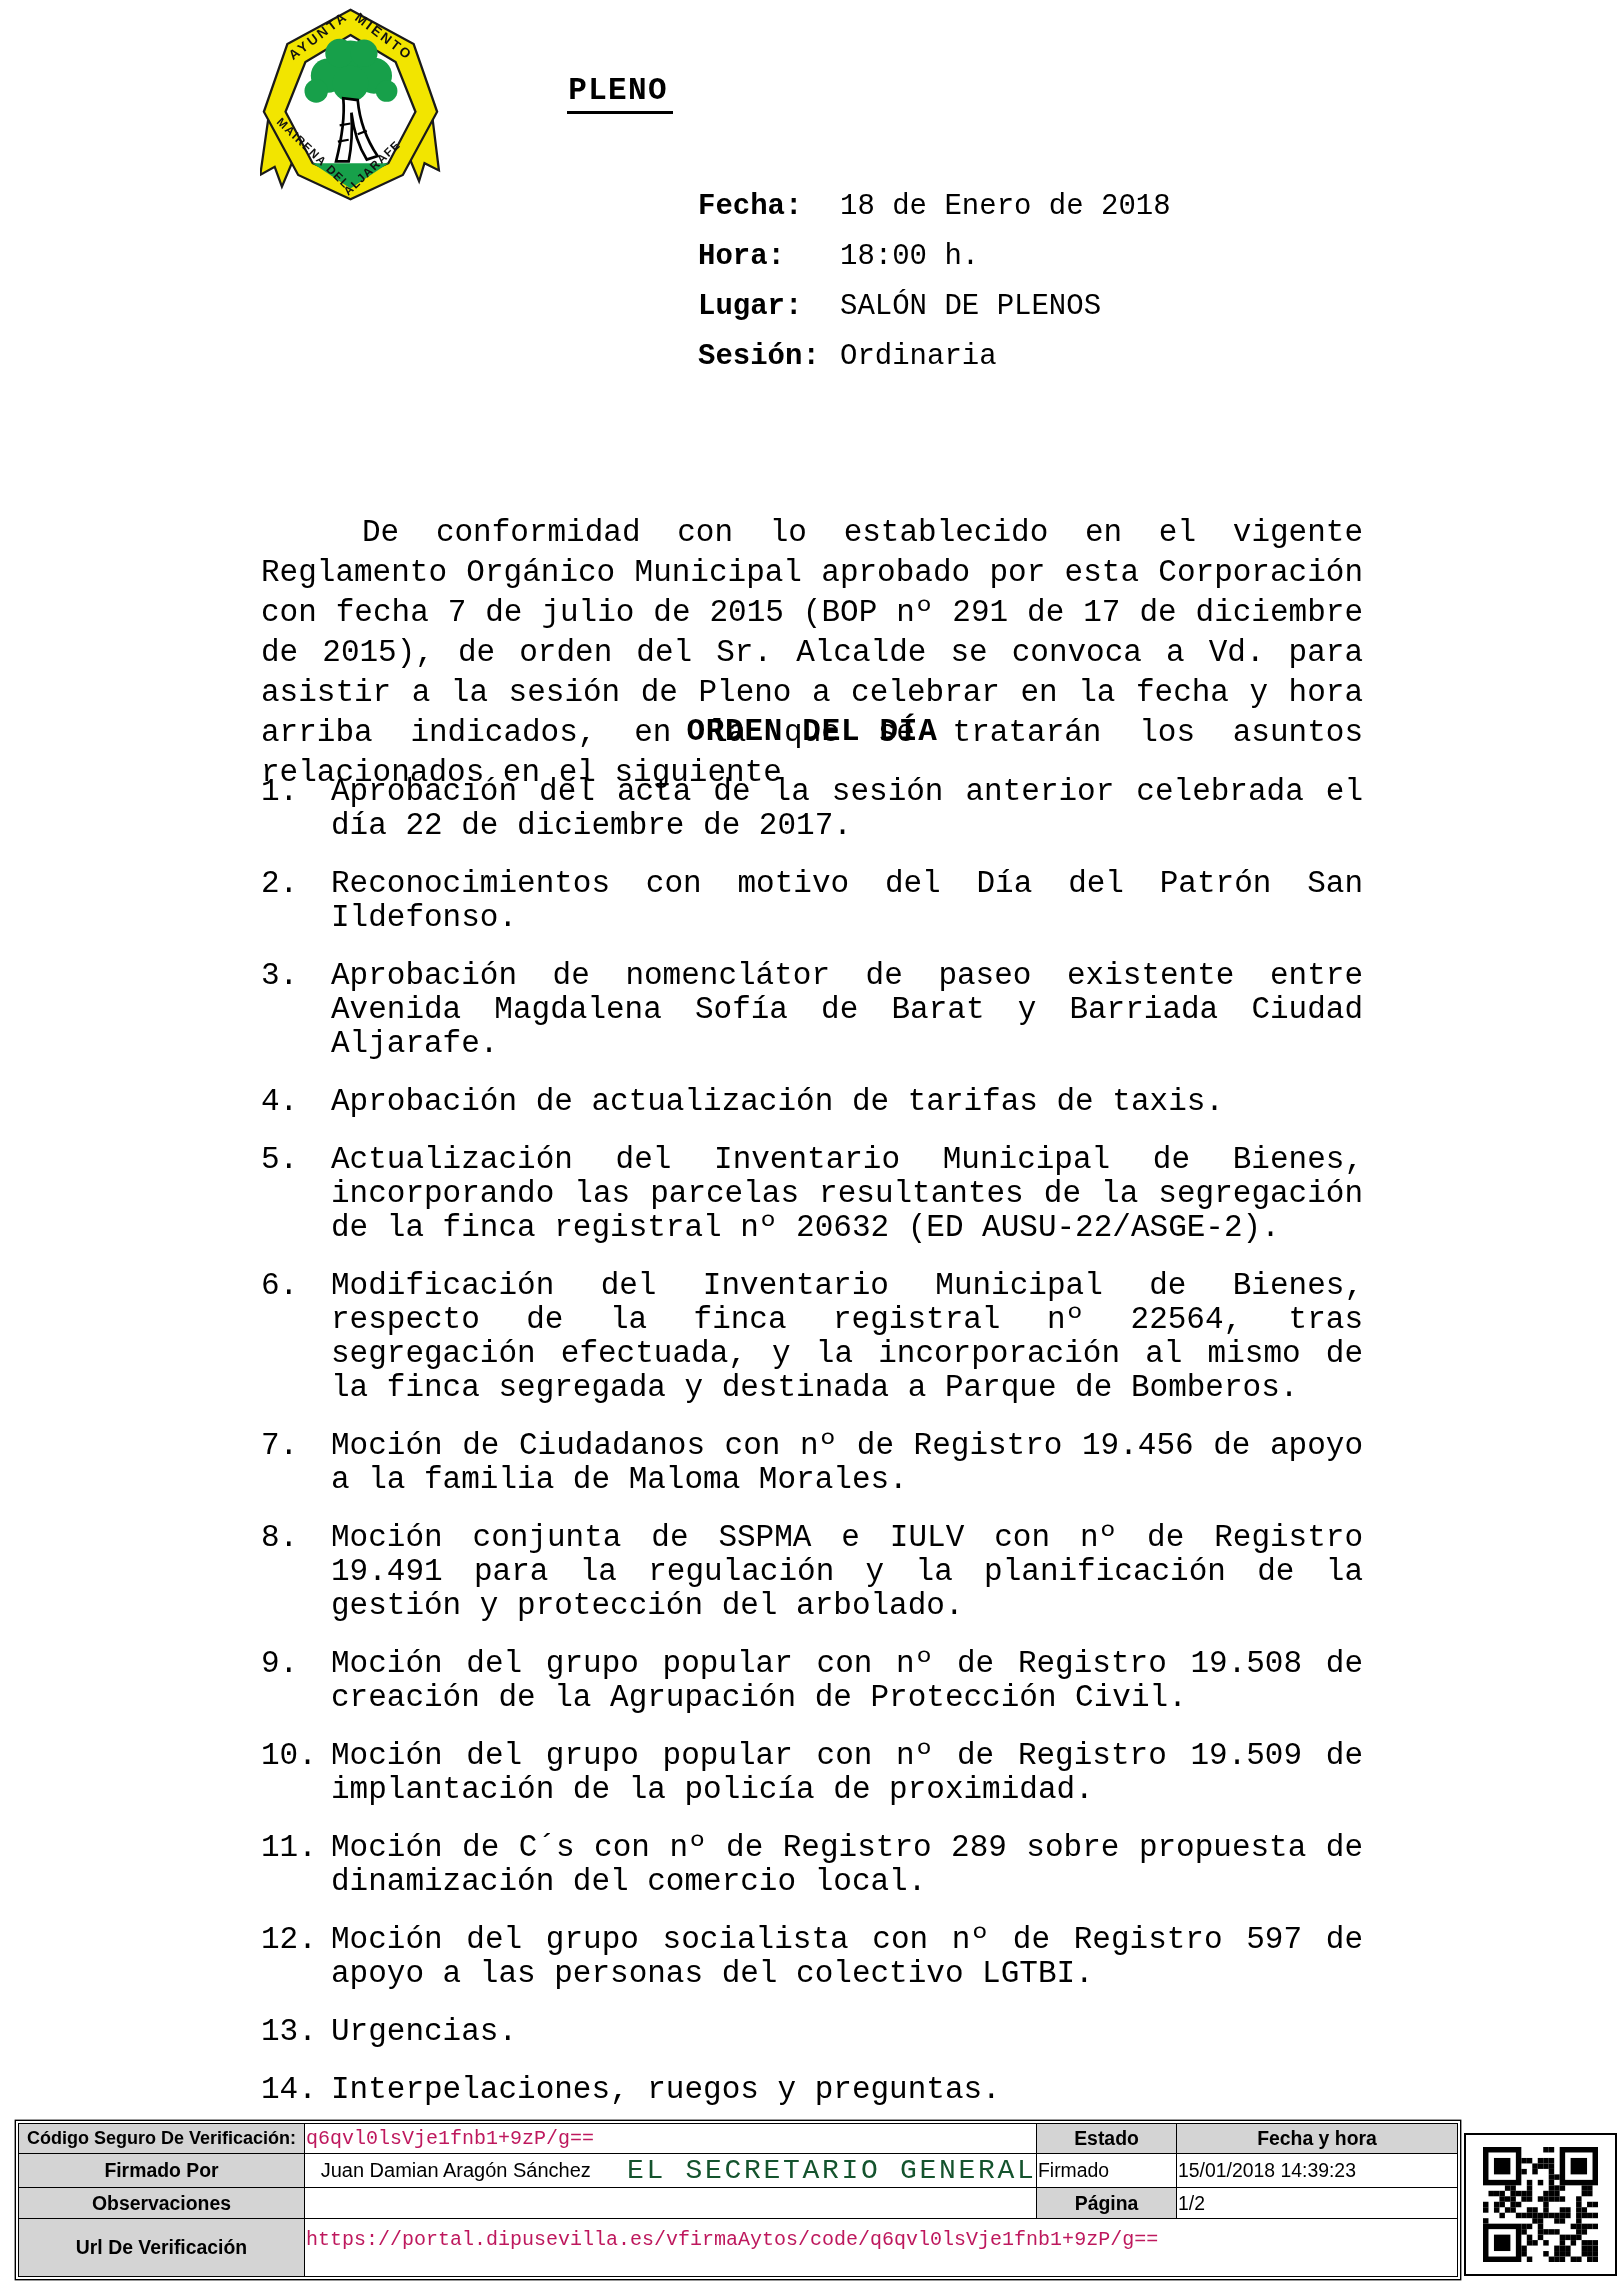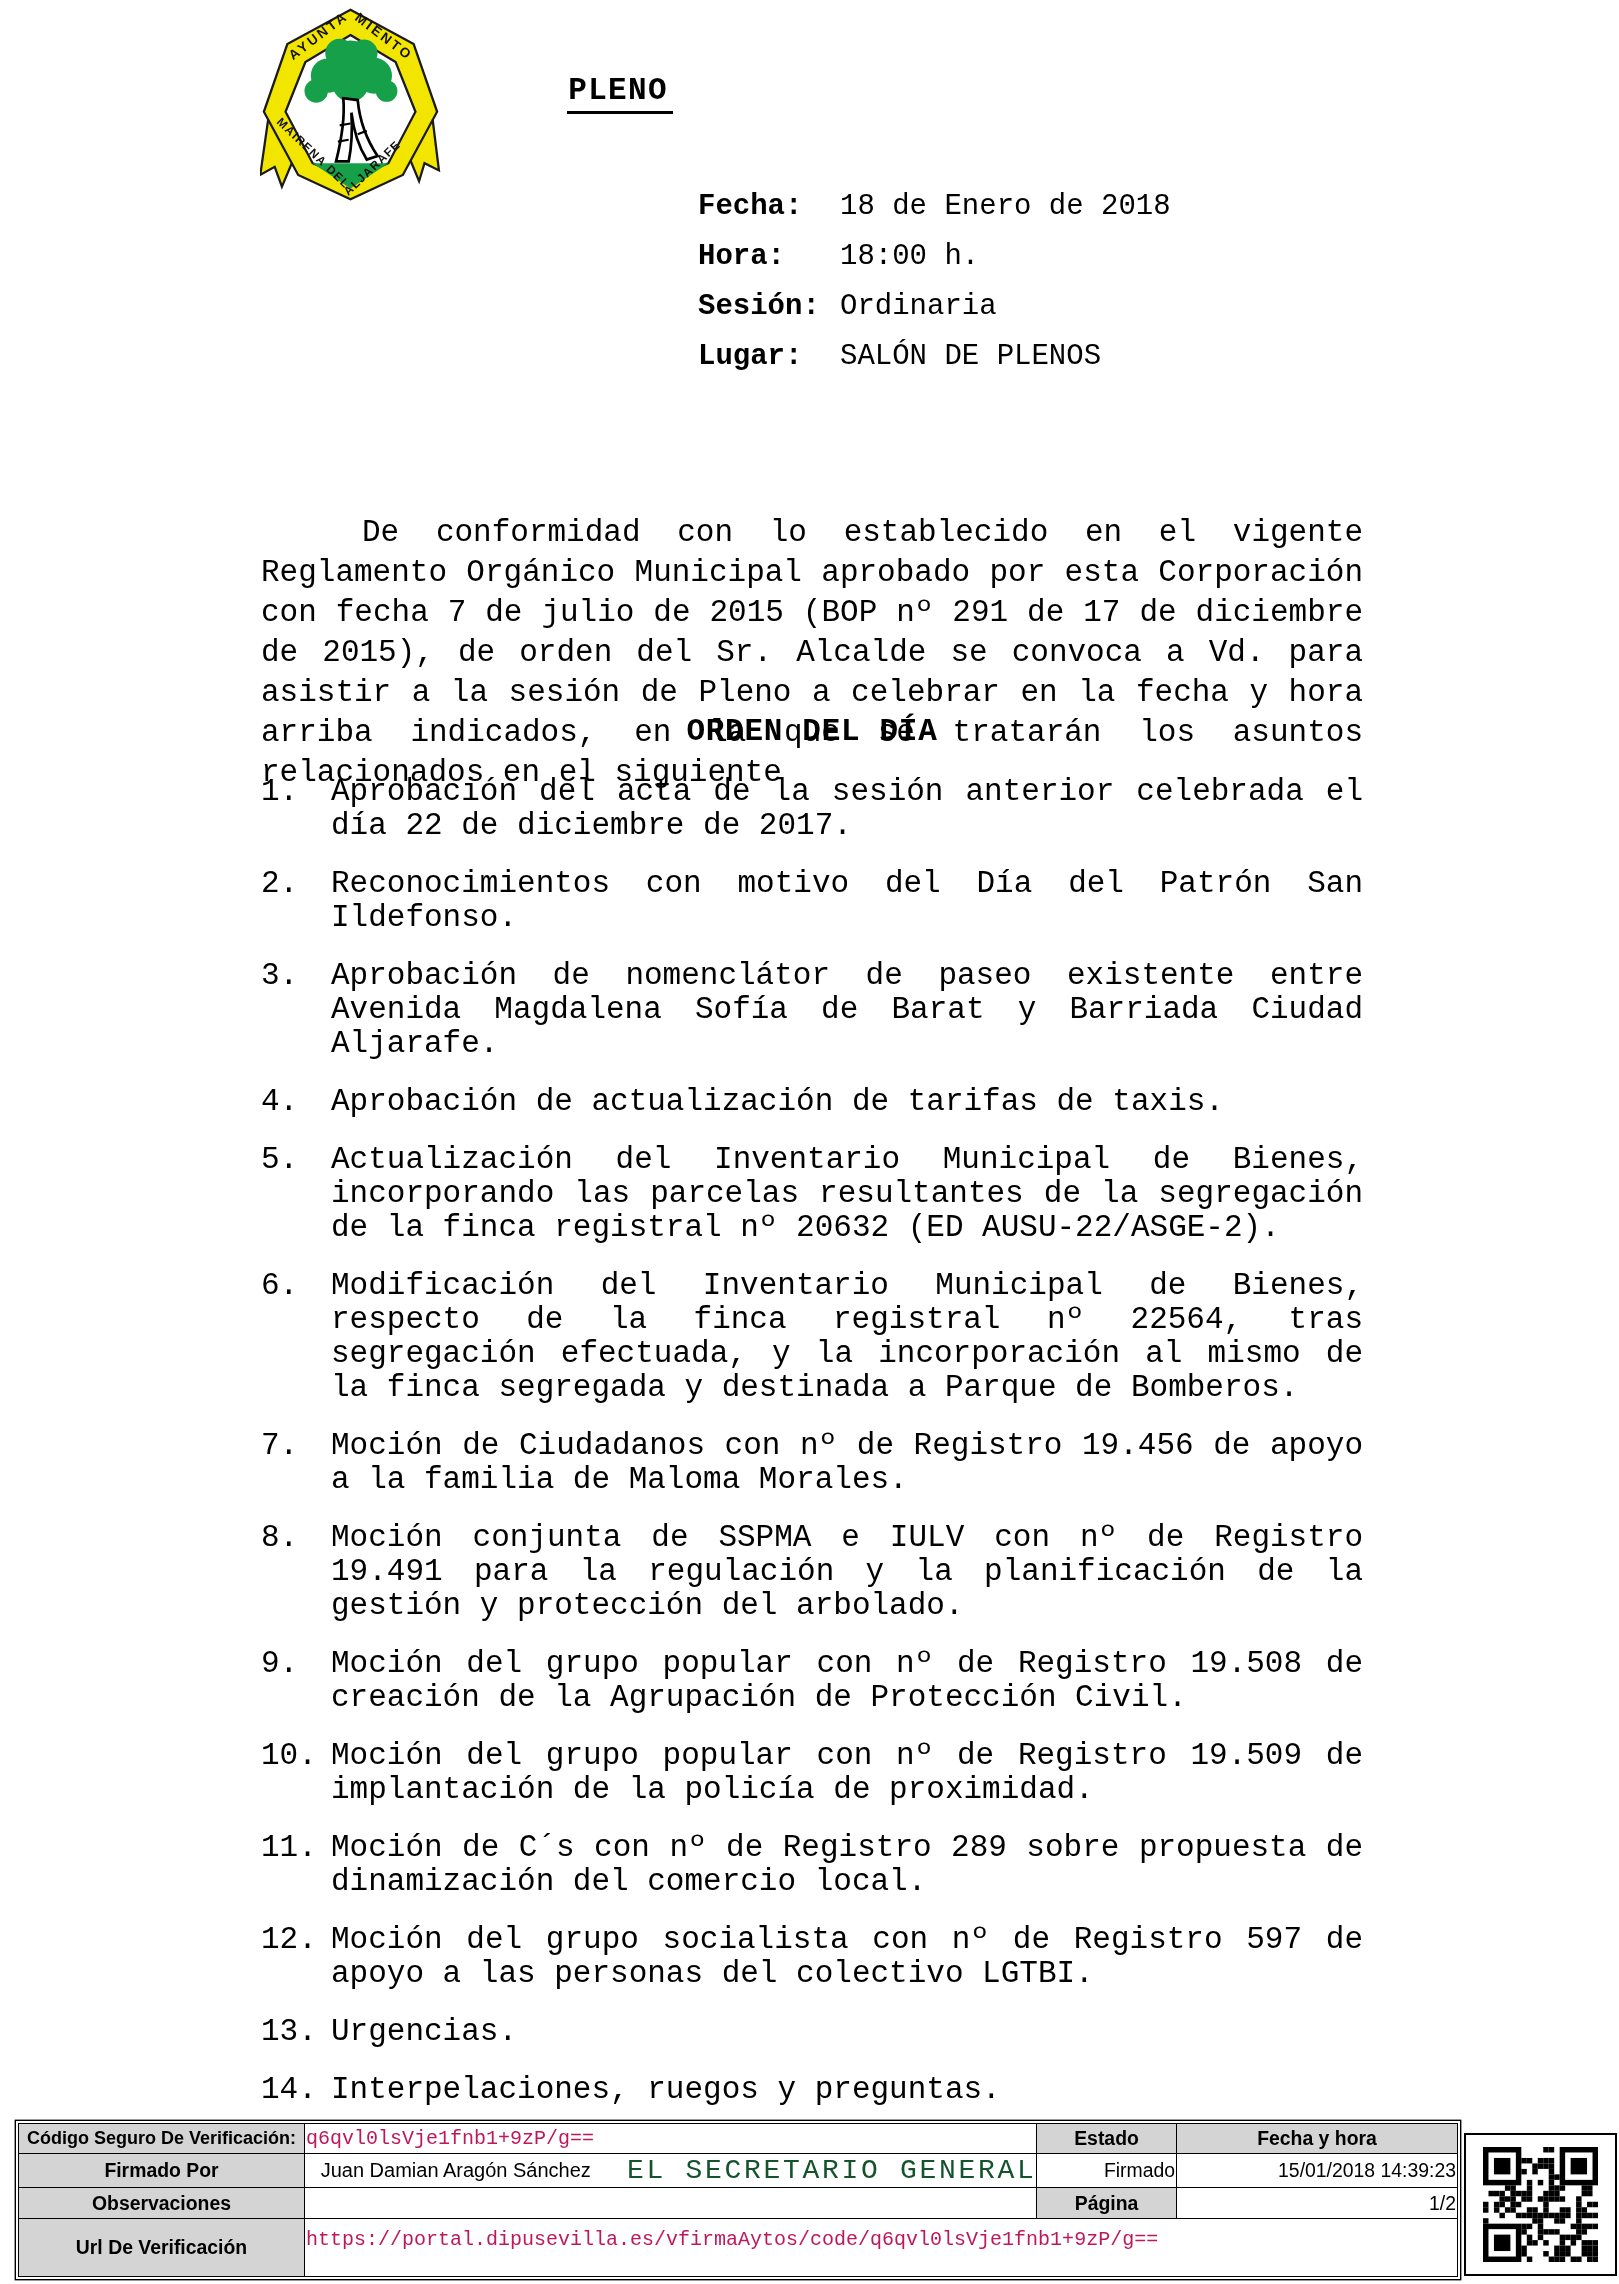--- a/index.html
+++ b/index.html
@@ -31,21 +31,21 @@
   .agenda .num{flex:0 0 70px;}
   .agenda .txt{flex:1;text-align:justify;}
 
   
   table.footer-table{position:absolute;left:18px;top:2123px;width:1439px;
         border-collapse:collapse;table-layout:fixed;background:#fff;
         box-shadow:0 0 0 2px #fff,0 0 0 3.4px #000;}
   table.footer-table td{border:1.3px solid #000;overflow:hidden;}
   .flabel{background:#d4d4d4;font-family:"Liberation Sans",sans-serif;font-weight:bold;
           font-size:18px;text-align:center;padding:0 2.7px;}
-  .fsans{font-family:"Liberation Sans",sans-serif;font-size:19.4px;text-align:right;}
+  .fsans{font-family:"Liberation Sans",sans-serif;font-size:19.4px;text-align:left;}
   .fmono{font-size:20px;text-align:left;color:#be185d;}
   .sig-cell{display:flex;align-items:center;padding-left:14.7px;}
   .sig-name{font-family:"Liberation Sans",sans-serif;font-size:20px;white-space:nowrap;}
   .sig-cargo{font-size:28px;letter-spacing:2.7px;color:#14532d;white-space:nowrap;margin-left:36px;}
 
   
   .qr-box{position:absolute;left:1464px;top:2133px;width:149px;height:139px;
           border:2.7px solid #000;background:#fff;display:flex;align-items:center;justify-content:center;}
 </style>
 </head>
@@ -100,26 +100,26 @@
   <div class="details">
     <div class="row">
       <span class="dlabel">Fecha:</span>
       <span class="dvalue">18 de Enero de 2018</span>
     </div>
     <div class="row">
       <span class="dlabel">Hora:</span>
       <span class="dvalue">18:00 h.</span>
     </div>
     <div class="row">
+      <span class="dlabel">Lugar:</span>
+      <span class="dvalue">SALÓN DE PLENOS</span>
+    </div>
+    <div class="row">
       <span class="dlabel">Sesión:</span>
       <span class="dvalue">Ordinaria</span>
-    </div>
-    <div class="row">
-      <span class="dlabel">Lugar:</span>
-      <span class="dvalue">SALÓN DE PLENOS</span>
     </div>
   </div>
 
   <p class="intro">De conformidad con lo establecido en el vigente Reglamento Orgánico Municipal aprobado por esta Corporación con fecha 7 de julio de 2015 (BOP nº 291 de 17 de diciembre de 2015), de orden del Sr. Alcalde se convoca a Vd. para asistir a la sesión de Pleno a celebrar en la fecha y hora arriba indicados, en la que se tratarán los asuntos relacionados en el siguiente</p>
 
   <div class="orden-title">ORDEN DEL DÍA</div>
 
   <div class="agenda">
     <div class="item">
         <span class="num">1.</span>

